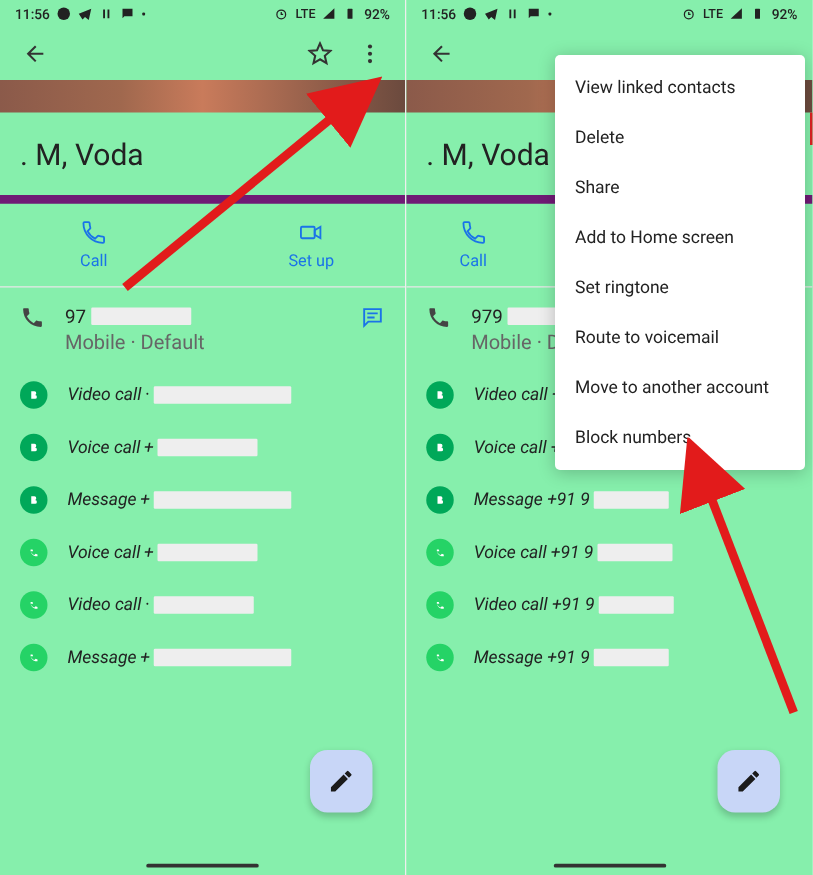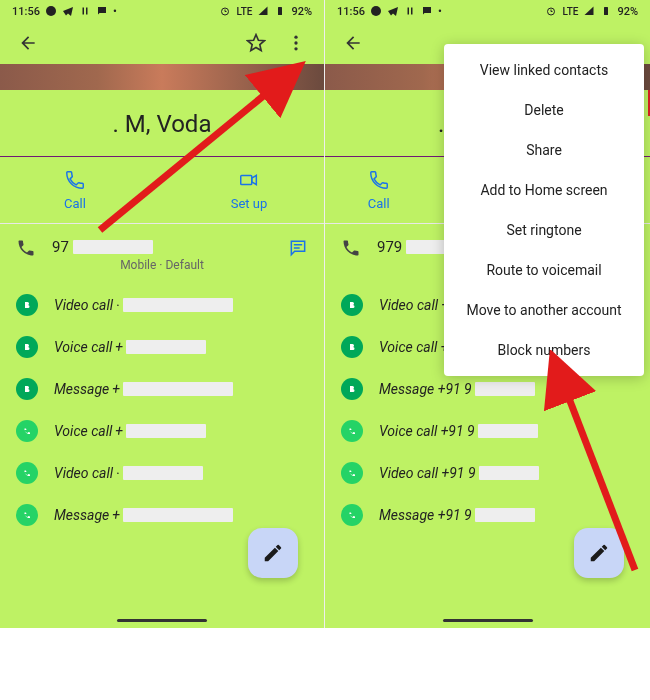--- a/index.html
+++ b/index.html
@@ -1,45 +1,45 @@
 <!DOCTYPE html>
 <html><head>
 <meta charset="utf-8">
 <style>
   * { box-sizing: border-box; margin: 0; padding: 0; font-family: Roboto, Arial, sans-serif; }
   body { background: #fff; width: 650px; height: 700px; position: relative; overflow: hidden; }
   .dual { display: flex; width: 650px; height: 700px; }
-  .pane { width: 325px; height: 628px; position: relative; background: #bef264; overflow: hidden; border-right: 1px solid #eee; text-align: center; }
+  .pane { width: 325px; height: 700px; position: relative; background: #86efac; overflow: hidden; border-right: 1px solid #eee; }
   .pane:last-child { border-right: none; }
 
   .statusbar { height: 22px; display: flex; justify-content: space-between; align-items: center; padding: 0 12px; font-size: 11px; color: #222; font-weight: 500; }
   .statusbar .icons { display: flex; align-items: center; gap: 5px; }
   .statusbar svg { width: 12px; height: 12px; fill: #222; }
 
   .appbar { height: 42px; display: flex; align-items: center; padding: 0 14px; gap: 12px; }
   .appbar .spacer { flex: 1; }
   .icon-btn { width: 28px; height: 28px; display: flex; align-items: center; justify-content: center; cursor: pointer; }
   .icon-btn svg { width: 20px; height: 20px; fill: #333; }
 
   .cover { height: 26px; background: linear-gradient(90deg,#8b5a4a,#a0684e 30%,#c97b5b 50%,#6b4a3e); }
   .cover-right { position:absolute; right:-2px; width:4px; height:26px; background:#d22; }
 
   .name-wrap { padding: 20px 16px 18px; }
   .name { font-size: 24px; color: #222; font-weight: 400; }
 
-  .actions { display: flex; border-top: 1px solid #701a75; border-bottom: 1px solid #e8e8e8; gap: 24px; }
+  .actions { display: flex; border-top: 7px solid #701a75; border-bottom: 1px solid #e8e8e8; gap: 24px; }
   .action { flex: 1; display: flex; flex-direction: column; align-items: center; padding: 12px 0; color: #1a73e8; font-size: 13px; gap: 5px; cursor: pointer;}
   .action svg { width: 22px; height: 22px; fill: #1a73e8; stroke:#1a73e8; }
 
   .phone-row { display:flex; align-items:flex-start; padding:14px 16px 8px; gap:16px;}
   .phone-row .ico { width:20px; height:20px; }
   .phone-row .ico svg{width:20px;height:20px;fill:#444;}
   .phone-info { flex:1; }
   .phone-num { font-size:15px; color:#222; display:flex; align-items:center; gap:4px;}
-  .phone-sub { font-size:12px; color:#666; margin-top:2px;}
+  .phone-sub { font-size:16px; color:#666; margin-top:2px;}
   .redact { display:inline-block; background:#eee; height:14px; width:80px; border-radius:1px;}
   .redact.sm{width:60px;}
   .redact.lg{width:110px;}
   .msg-ico svg{width:20px;height:20px;fill:#1a73e8;}
 
   .list { padding: 4px 0;}
   .row { display:flex; align-items:center; padding:10px 16px; gap:16px; font-size:14px; color:#222; }
   .row .channel-ico { width:22px; height:22px; border-radius:50%; display:flex; align-items:center; justify-content:center; }
   .channel-ico.wb { background:#00a859; }
   .channel-ico.wa { background:#25d366; }

